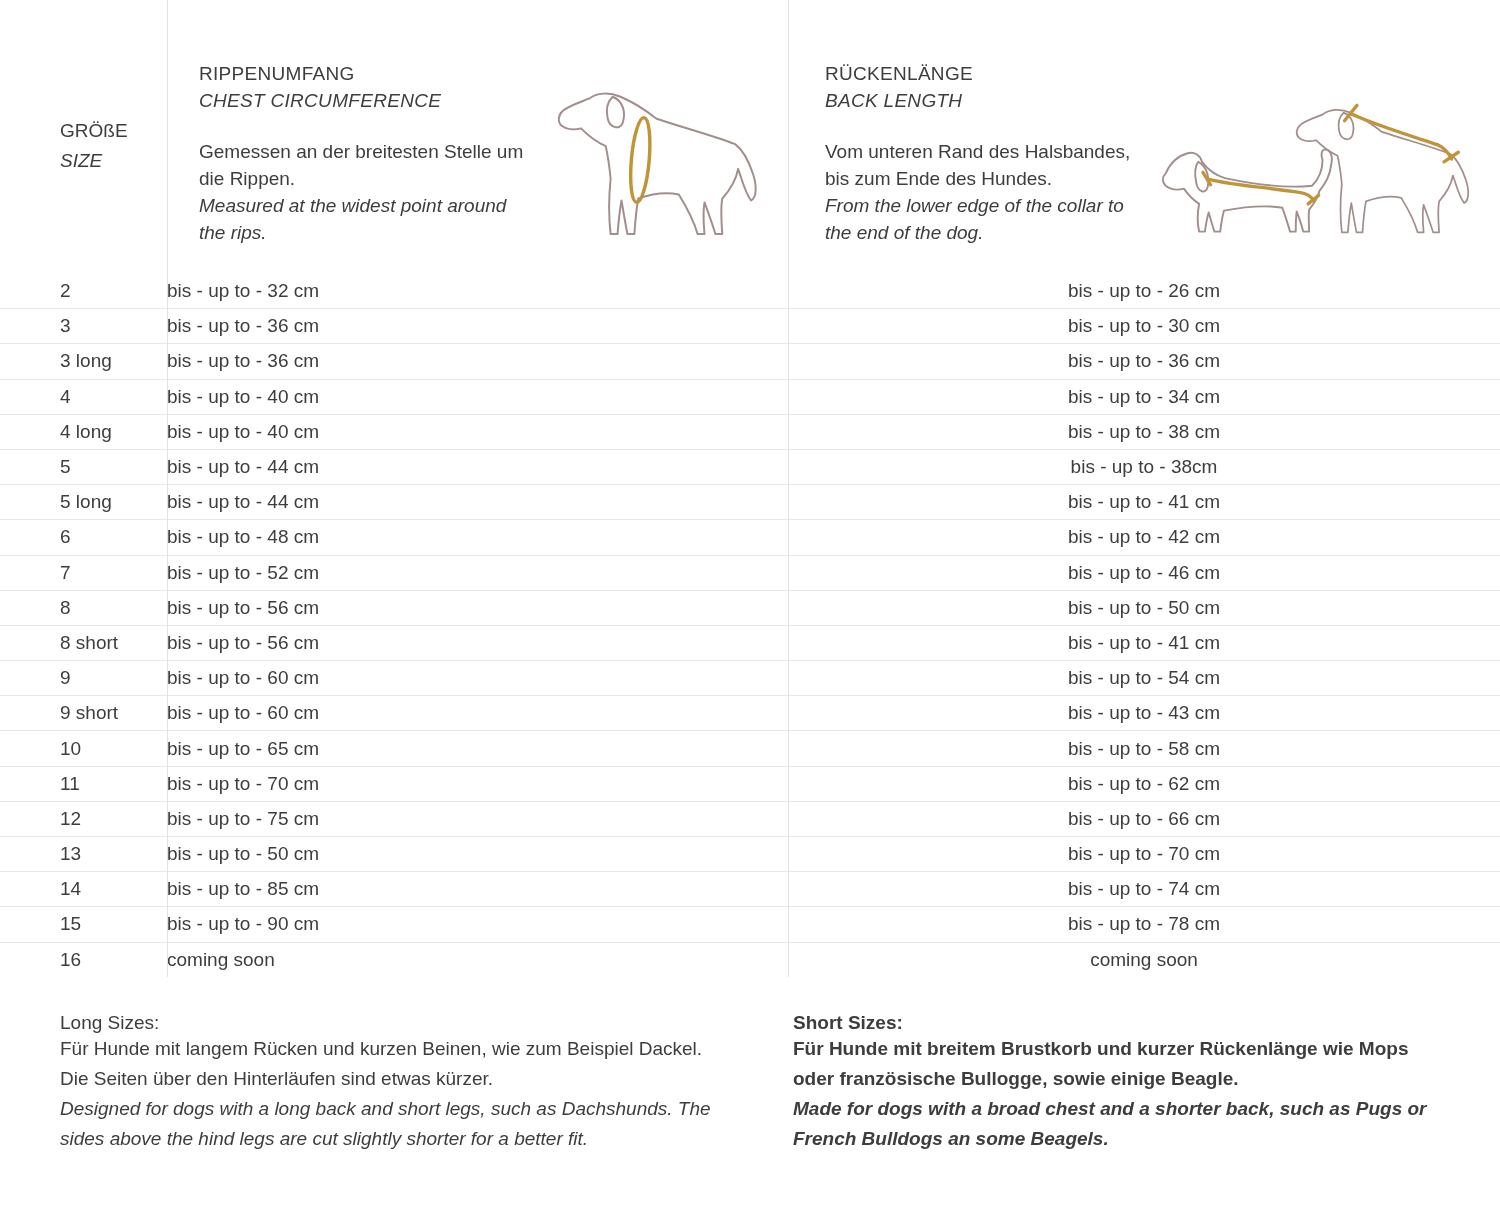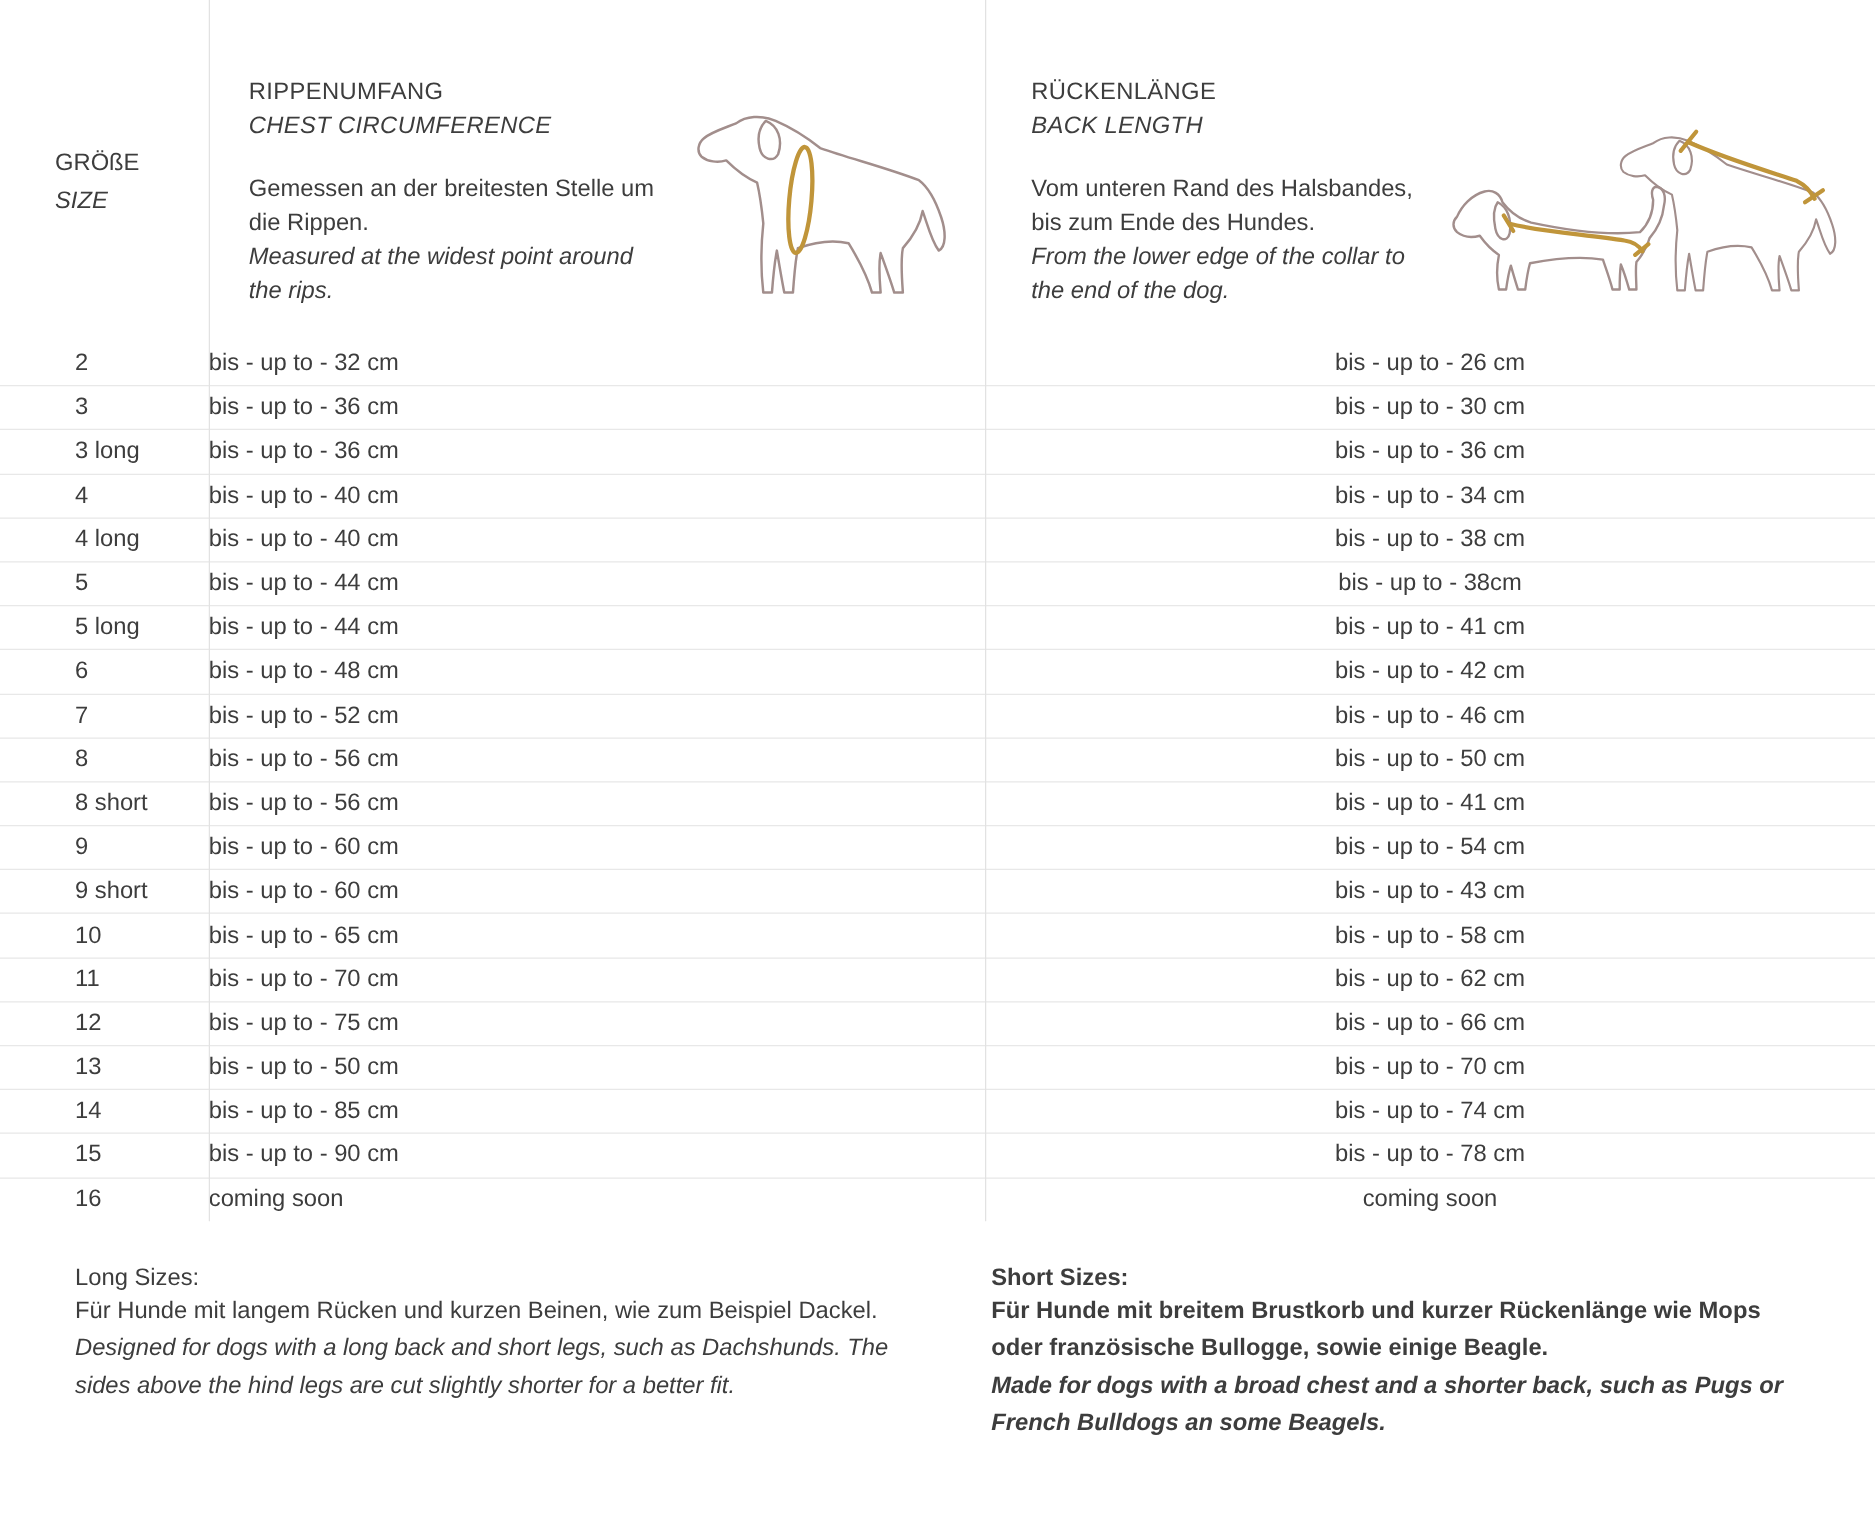--- a/index.html
+++ b/index.html
@@ -12,21 +12,21 @@
     font-family:"Liberation Sans","DejaVu Sans",sans-serif;
     color:var(--text);font-size:19px;position:relative;overflow:hidden;
   }
   .it{font-style:italic;}
   .grid-area{position:relative;width:1500px;}
   .vline{position:absolute;top:0;width:1px;height:977px;background:var(--column-border);}
   .vline-1{left:167px;}
   .vline-2{left:788px;}
   .header{position:relative;height:273px;}
   .hcell{position:absolute;line-height:27px;}
-  .hcell-size{left:44px;top:116px;line-height:30px;}
+  .hcell-size{left:60px;top:116px;line-height:30px;}
   .hcell-chest{left:199px;top:60px;width:375px;}
   .hcell-back{left:825px;top:60px;width:375px;}
   .col-title{letter-spacing:.3px;}
   .col-desc{margin-top:24px;}
   .col-desc span{display:block;}
   .dog-icon{position:absolute;}
   .dog-icon-chest{left:552px;top:73px;}
   .dog-icon-back{left:1158px;top:85px;}
   .dog-icon path,.dog-icon ellipse{fill:none;stroke:var(--dog-outline);stroke-width:2;stroke-linecap:round;stroke-linejoin:round;}
   .dog-icon .gold{stroke:var(--measure-line);stroke-width:3.5;}
@@ -228,20 +228,21 @@
         <div class="cell-chest">coming soon</div>
         <div class="cell-back">coming soon</div>
       </div>
     </div>
 </div>
 
 <div class="footer-block footer-left">
   <div class="footer-title">Long Sizes:</div>
   <div class="footer-par">
     <span>Für Hunde mit langem Rücken und kurzen Beinen, wie zum Beispiel Dackel.</span>
+    <span>Die Seiten über den Hinterläufen sind etwas kürzer.</span>
     <span class="it">Designed for dogs with a long back and short legs, such as Dachshunds. The</span>
     <span class="it">sides above the hind legs are cut slightly shorter for a better fit.</span>
   </div>
 </div>
 
 <div class="footer-block footer-right">
   <div class="footer-title">Short Sizes:</div>
   <div class="footer-par">
     <span>Für Hunde mit breitem Brustkorb und kurzer Rückenlänge wie Mops</span>
     <span>oder französische Bullogge, sowie einige Beagle.</span>

